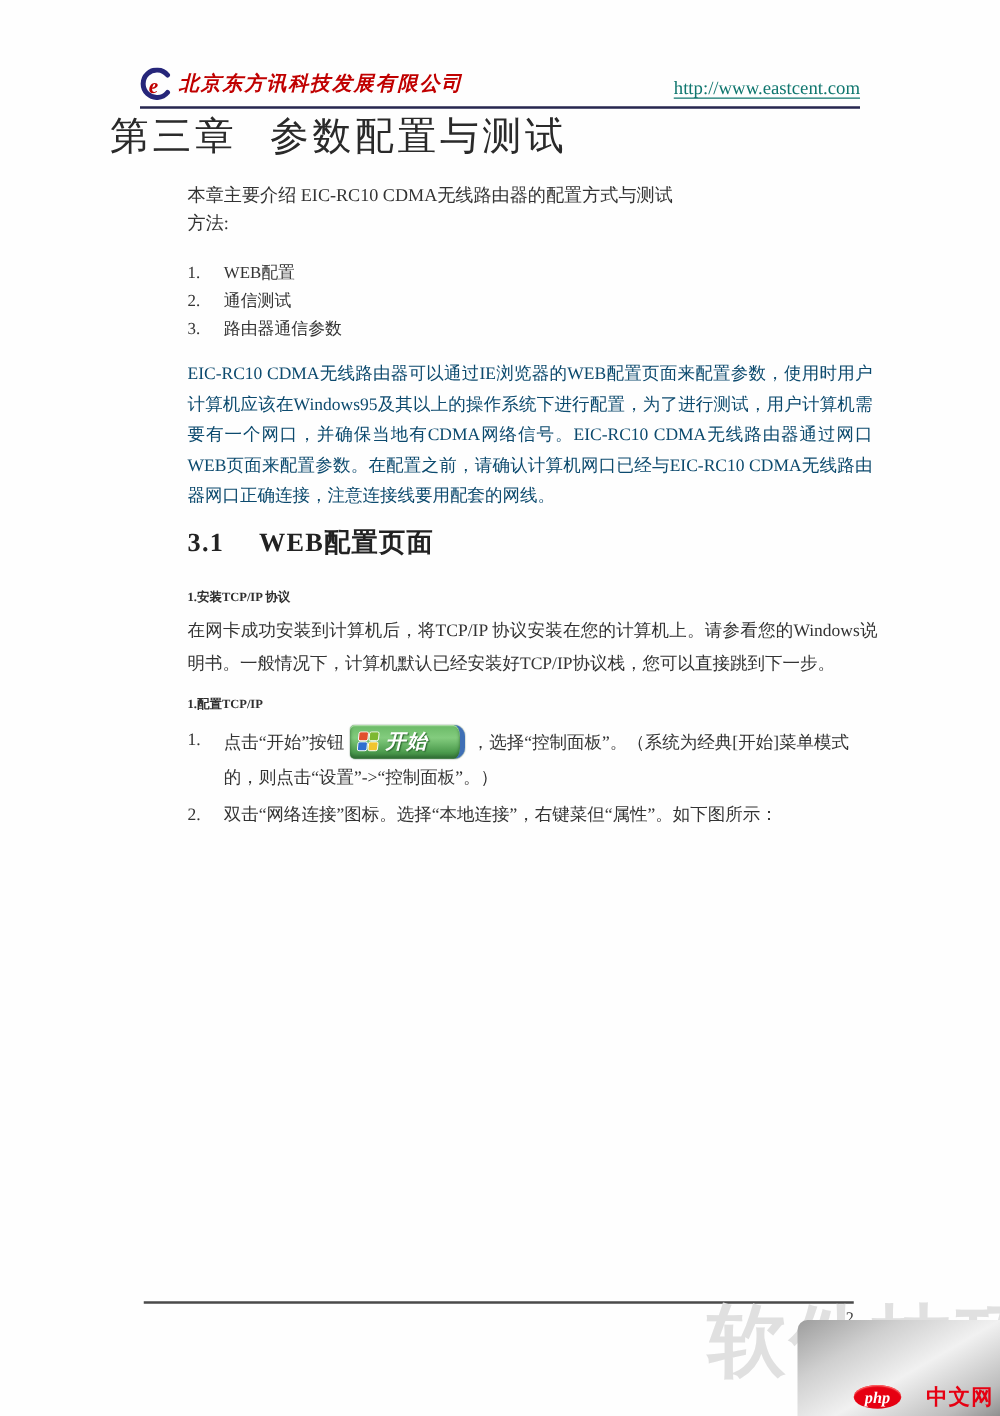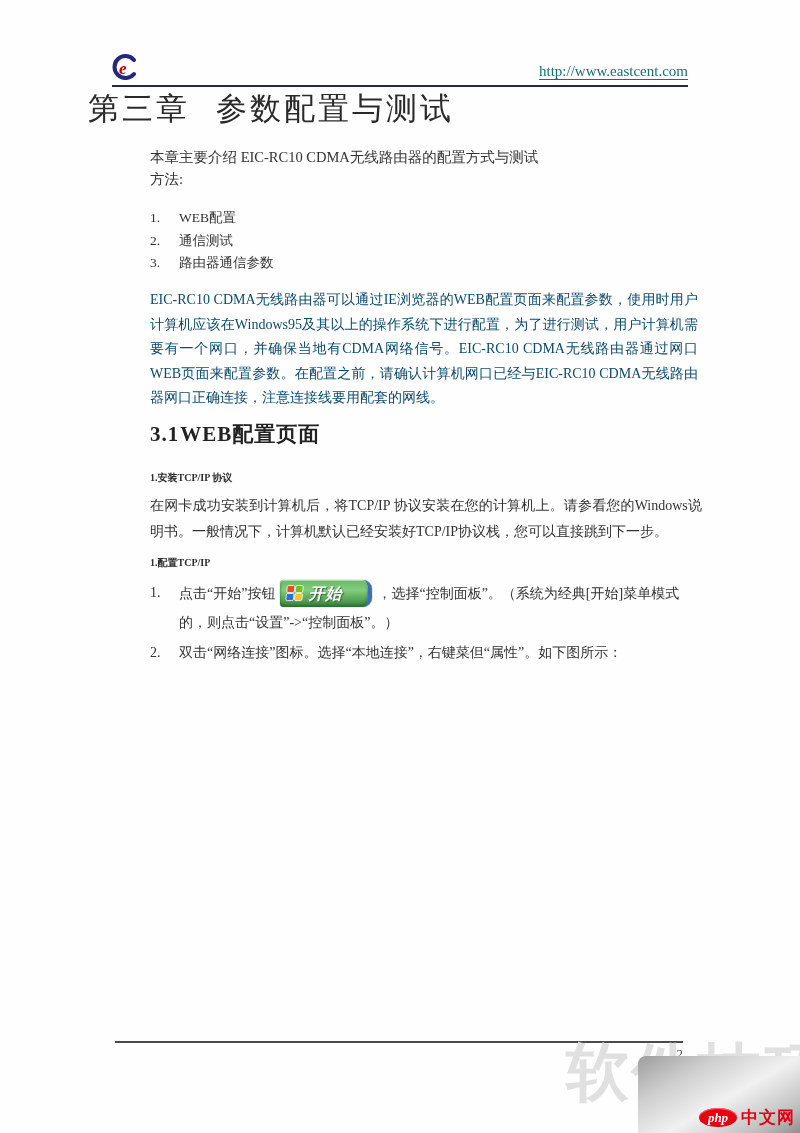--- a/index.html
+++ b/index.html
@@ -49,21 +49,21 @@
   .para1 {
     position:absolute; top:288px; left:150px; width:548px;
     font-size:14px; line-height:24.6px; text-align:justify; color:#0c4a6e;
   }
 
   
   .section-heading {
     position:absolute; top:420px; left:150px;
     font-size:21px; font-weight:bold; color:#222; letter-spacing:1px;
   }
-  .section-heading .sec-num { margin-right:1px; }
+  .section-heading .sec-num { margin-right:28px; }
 
   
   .sub1-heading, .sub2-heading {
     position:absolute; left:150px; font-size:10px; font-weight:bold; color:#2e2e2e;
   }
   .sub1-heading { top:471px; }
   .sub1-body {
     position:absolute; top:493px; left:150px; width:552px;
     font-size:14px; line-height:25.5px; text-align:justify; color:#333;
   }
@@ -106,21 +106,21 @@
     font-size:63px; font-weight:bold; color:#e0e0e0;
     letter-spacing:3px; white-space:nowrap; z-index:1;
   }
   .watermark-blob {
     position:absolute; top:1056px; left:638px; width:162px; height:77px;
     background:linear-gradient(150deg,#9d9d9d 0%,#cfcfcf 28%,#f1f1f1 55%,#bdbdbd 85%,#8f8f8f 100%);
     border-top-left-radius:8px; z-index:2;
   }
   .php-logo {
     position:absolute; right:5px; bottom:4px; z-index:3;
-    display:flex; align-items:center; gap:4px;
+    display:flex; align-items:center; gap:20px;
   }
   .php-badge {
     width:38px; height:19px; border-radius:50%;
     background:#e60012; color:#ffffff;
     font-style:italic; font-weight:bold; font-size:13px;
     display:flex; align-items:center; justify-content:center;
     box-shadow:inset 0 1px 1px #ff6b6b;
   }
   .php-text { color:#e60012; font-weight:bold; font-size:17px; letter-spacing:1px; }
 </style>
@@ -130,20 +130,21 @@
 <div class="page">
 
   <div class="header">
     <div class="logo">
       <span class="logo-mark">
         <svg width="26" height="26" viewBox="0 0 26 26">
           <path d="M22 6 A11 11 0 1 0 22 20" fill="none" stroke="#26267a" stroke-width="4" stroke-linecap="round"></path>
           <text x="7" y="20" font-size="17" font-style="italic" font-weight="bold" fill="#c00000" font-family="Liberation Serif, serif">e</text>
         </svg>
       </span>
+      <span class="company-name">北京东方讯科技发展有限公司</span>
     </div>
     <a class="site-url" href="#">http://www.eastcent.com</a>
   </div>
 
   <div class="chapter-title">
     <span class="chapter-number">第三章</span><span>参数配置与测试</span>
   </div>
 
   <div class="intro">
     <div>本章主要介绍 EIC-RC10 CDMA无线路由器的配置方式与测试</div>

